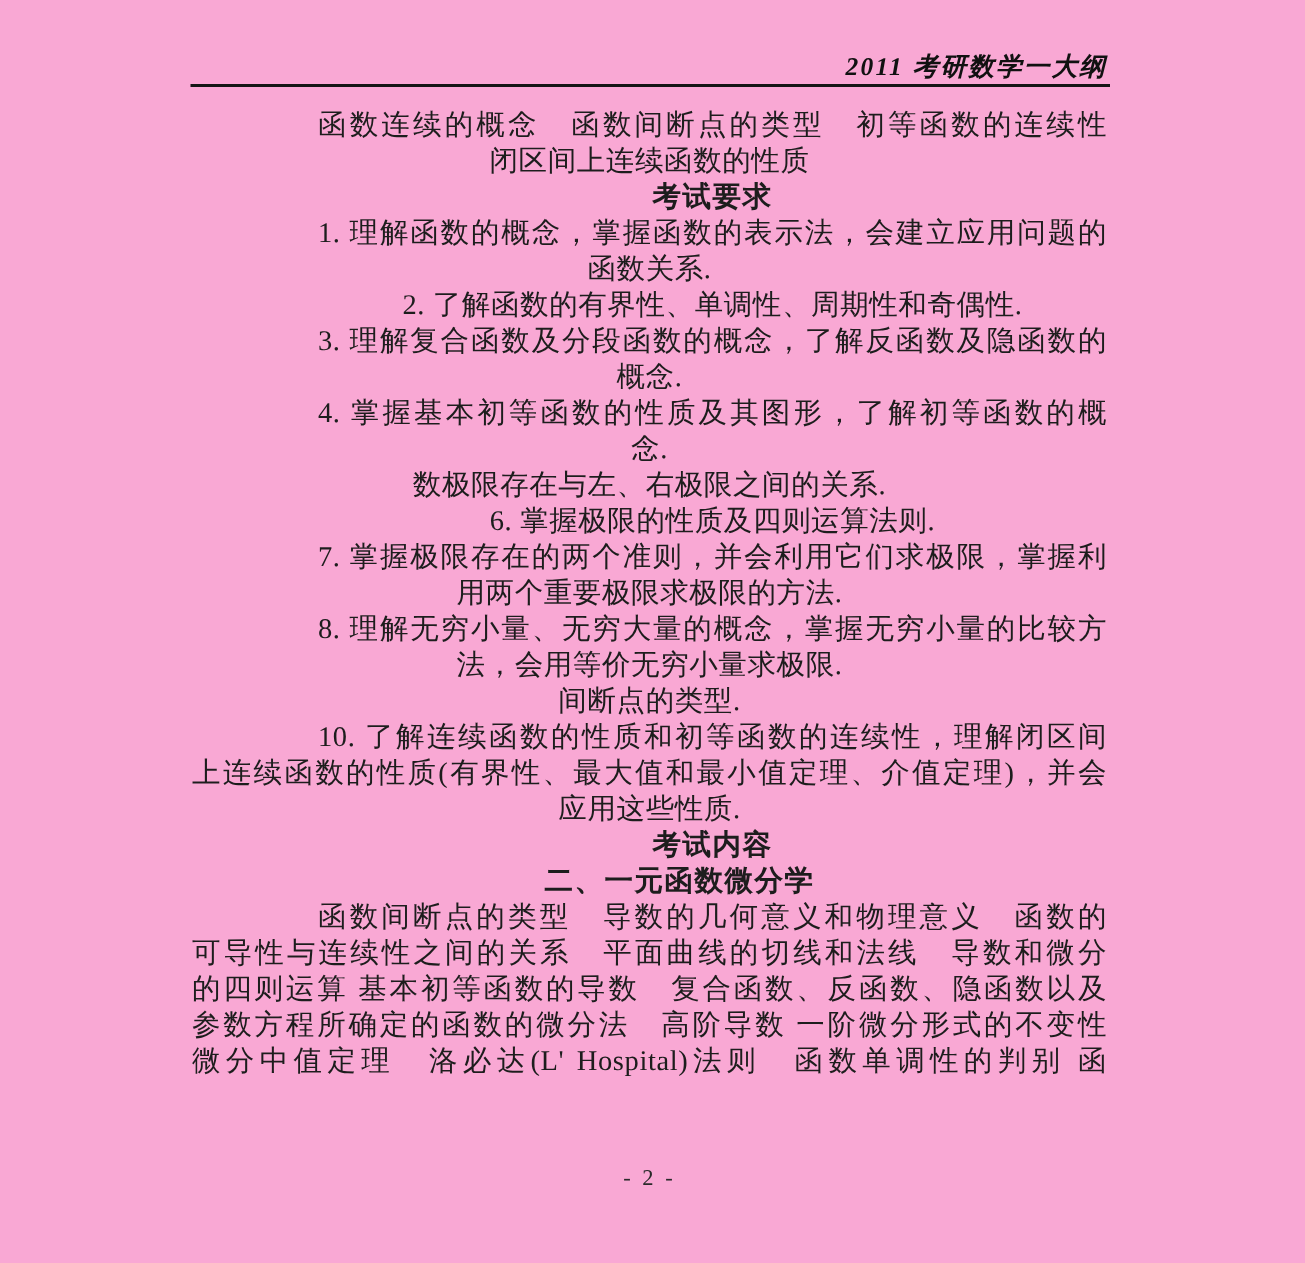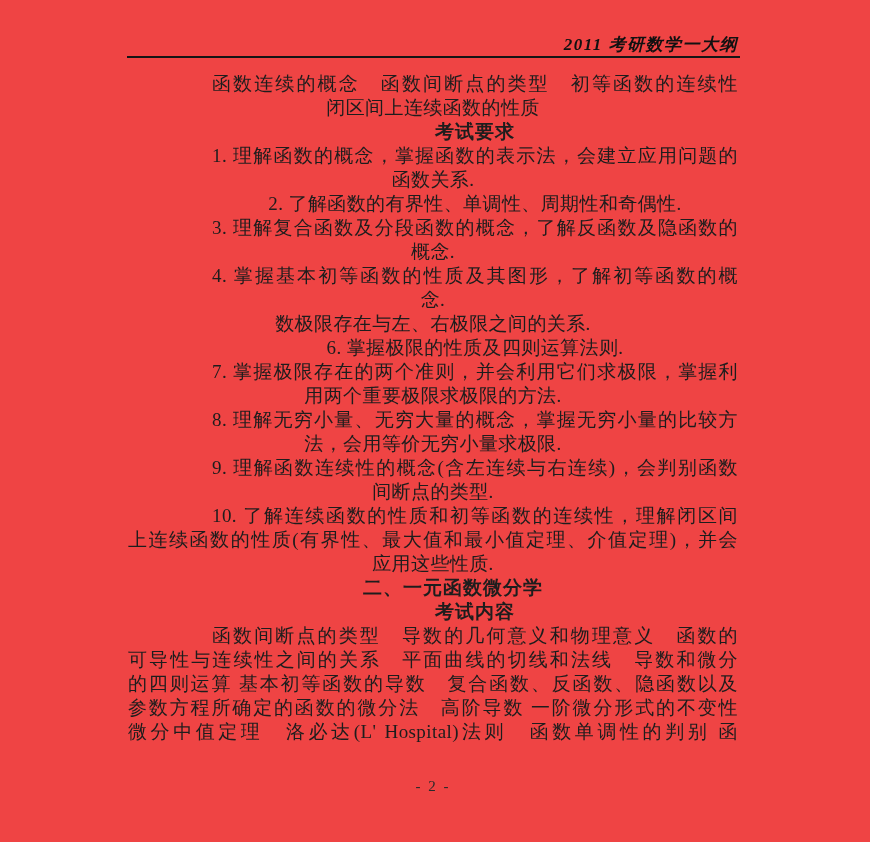--- a/index.html
+++ b/index.html
@@ -1,17 +1,17 @@
 <!DOCTYPE html>
 <html><head>
 <meta charset="utf-8">
 <style>
   html,body{margin:0;padding:0;background:#ffffff;}
   .page{
-    position:relative;width:870px;height:842px;background:#ef4444;
+    position:relative;width:870px;height:842px;background:#f9a8d4;
     color:#1d1d1d;font-family:"Liberation Serif", serif;overflow:hidden;
   }
   .header{
     position:absolute;left:128px;top:33px;width:610px;text-align:right;
     font-size:17px;font-weight:bold;font-style:italic;letter-spacing:1.5px;
     color:#111;
   }
   .header-rule{
     position:absolute;left:127px;top:56px;width:613px;height:2px;background:#151515;
   }
@@ -50,27 +50,26 @@
       <div class="line first fill">3. 理解复合函数及分段函数的概念，了解反函数及隐函数的</div>
       <div class="line cont">概念.</div>
       <div class="line first fill">4. 掌握基本初等函数的性质及其图形，了解初等函数的概</div>
       <div class="line cont">念.</div>
       <div class="line cont">数极限存在与左、右极限之间的关系.</div>
       <div class="line first">6. 掌握极限的性质及四则运算法则.</div>
       <div class="line first fill">7. 掌握极限存在的两个准则，并会利用它们求极限，掌握利</div>
       <div class="line cont">用两个重要极限求极限的方法.</div>
       <div class="line first fill">8. 理解无穷小量、无穷大量的概念，掌握无穷小量的比较方</div>
       <div class="line cont">法，会用等价无穷小量求极限.</div>
-      <div class="line first fill">9. 理解函数连续性的概念(含左连续与右连续)，会判别函数</div>
       <div class="line cont">间断点的类型.</div>
       <div class="line first fill">10. 了解连续函数的性质和初等函数的连续性，理解闭区间</div>
       <div class="line cont fill">上连续函数的性质(有界性、最大值和最小值定理、介值定理)，并会</div>
       <div class="line cont">应用这些性质.</div>
+      <div class="line first bold">考试内容</div>
       <div class="line section bold">二、一元函数微分学</div>
-      <div class="line first bold">考试内容</div>
       <div class="line first fill">函数间断点的类型　导数的几何意义和物理意义　函数的</div>
       <div class="line cont fill">可导性与连续性之间的关系　平面曲线的切线和法线　导数和微分</div>
       <div class="line cont fill">的四则运算 基本初等函数的导数　复合函数、反函数、隐函数以及</div>
       <div class="line cont fill">参数方程所确定的函数的微分法　高阶导数 一阶微分形式的不变性</div>
       <div class="line cont fill">微分中值定理　洛必达(L' Hospital)法则　函数单调性的判别 函</div>
     </div>
 
   <div class="footer">
     <span>- 2 -</span>
   </div>

